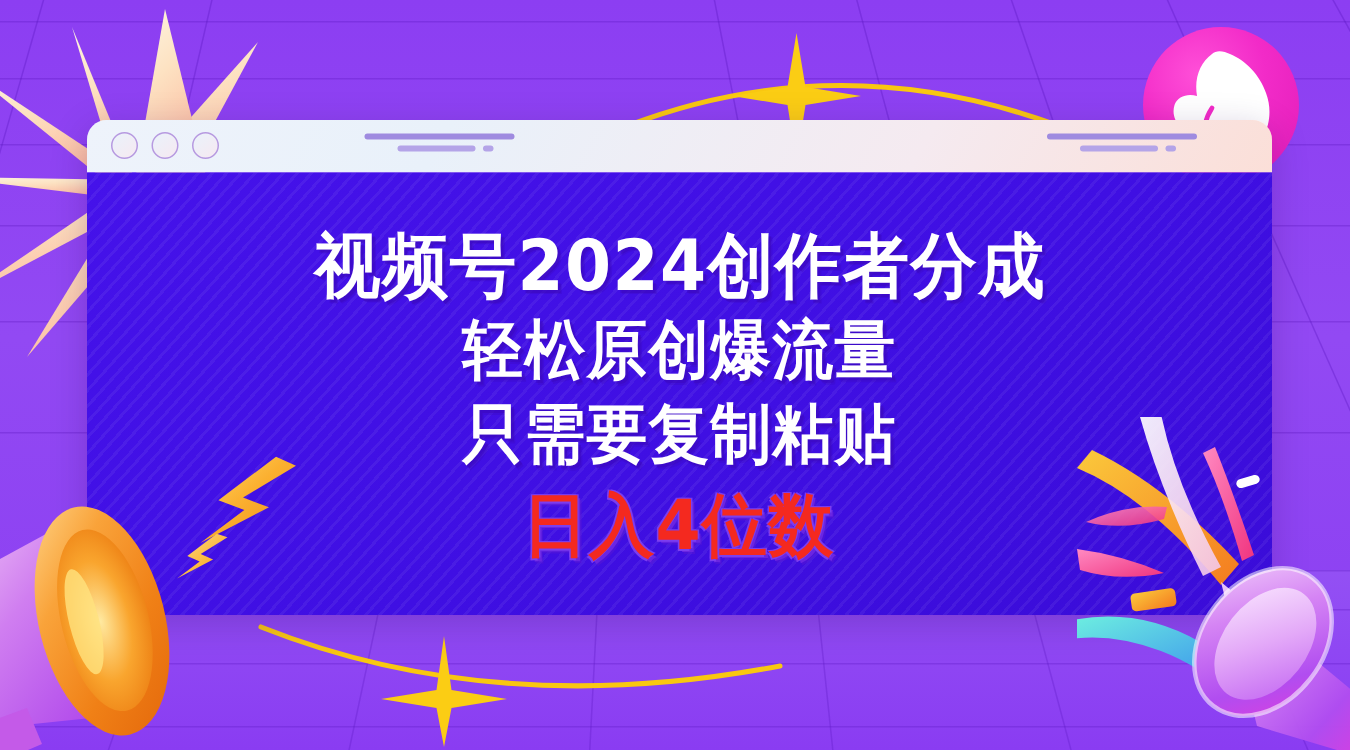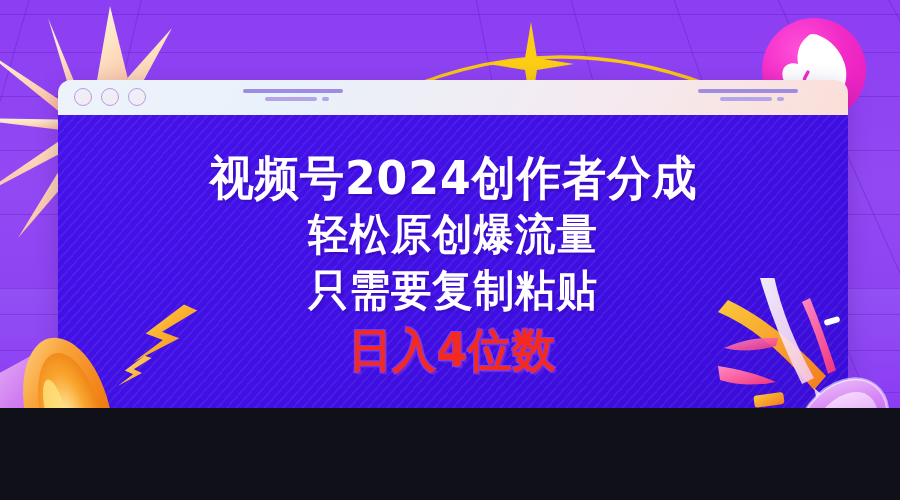--- a/index.html
+++ b/index.html
@@ -8,21 +8,21 @@
     padding: 0;
     background: #101018;
   }
   body {
     font-family: "Liberation Sans", "DejaVu Sans", sans-serif;
   }
 
   .stage {
     position: relative;
     width: 900px;
-    height: 408px;
+    height: 500px;
     overflow: hidden;
     background: #9146f0;
   }
 
   
   .wall {
     position: absolute;
     inset: 0;
     background:
       linear-gradient(180deg, #8c3ef2 0%, #9249f3 45%, #8b3ef2 100%);

